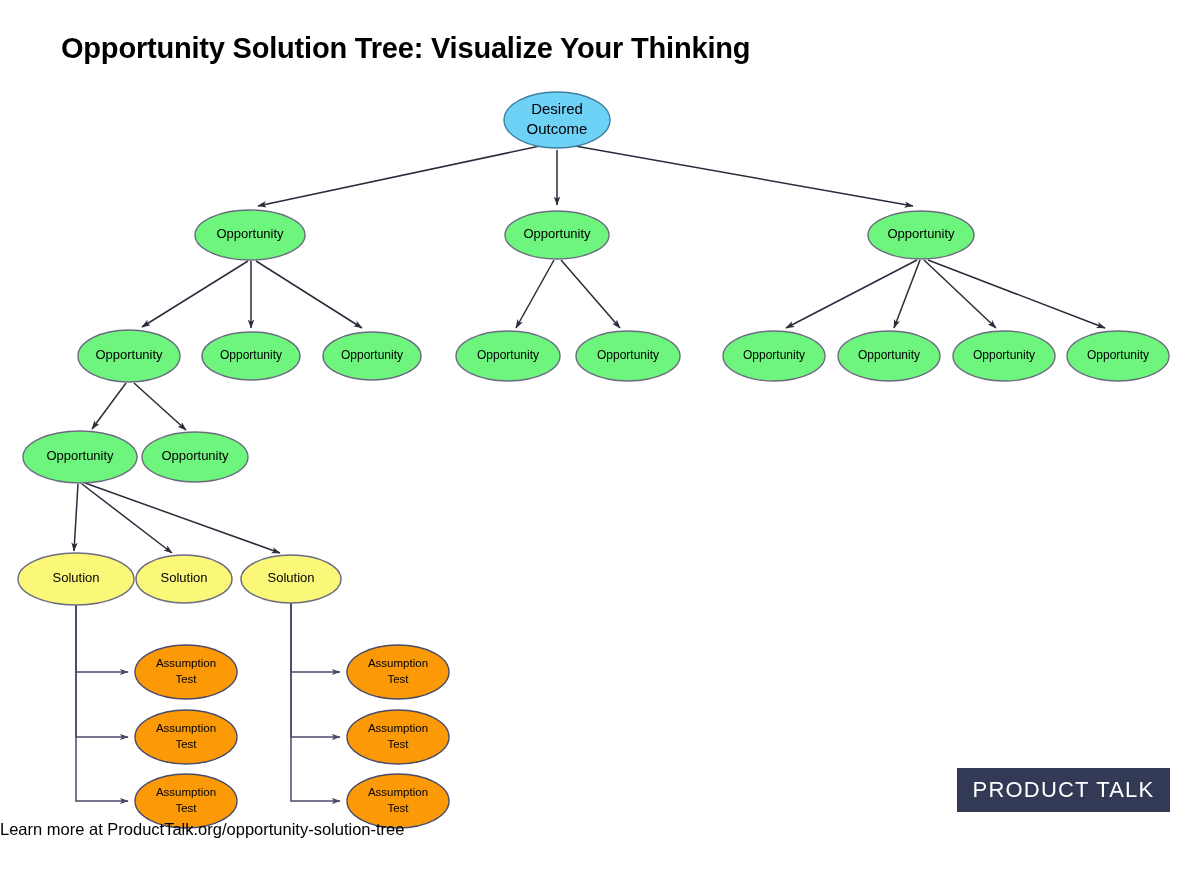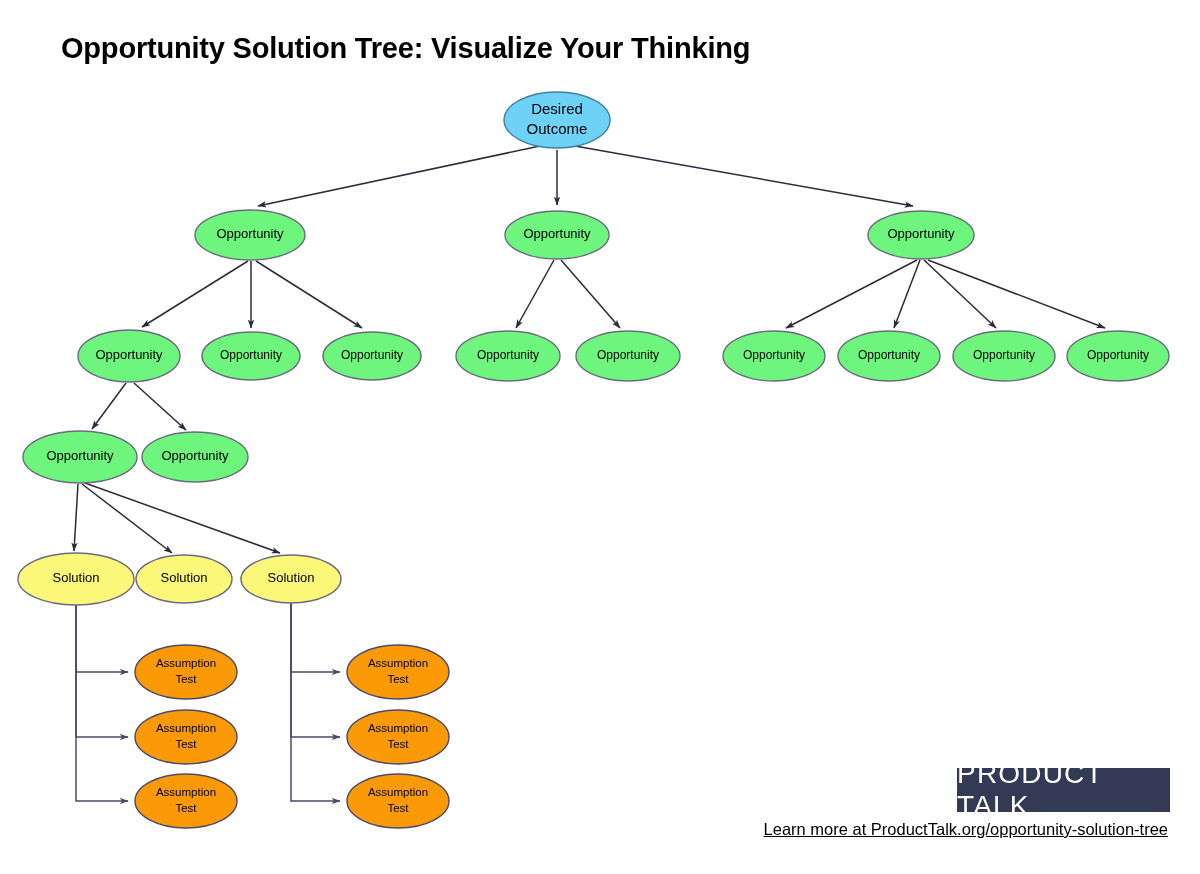--- a/index.html
+++ b/index.html
@@ -48,33 +48,31 @@
     top: 768px;
     width: 213px;
     height: 44px;
     background: #333a56;
     display: flex;
     align-items: center;
     justify-content: center;
   }
   #brand-badge-text {
     color: #ffffff;
-    font-size: 28px;
+    font-size: 22px;
     letter-spacing: 1.2px;
     font-weight: normal;
   }
   #learn-more {
     position: absolute;
     left: 0;
     top: 820px;
     width: 1168px;
-    text-align: right;
     font-size: 16.5px;
     color: #000000;
-    text-decoration: underline;
   }
 </style>
 </head>
 <body>
 
 <div id="page-title">Opportunity Solution Tree: Visualize Your Thinking</div>
 
 <svg id="tree-canvas" viewBox="0 0 1200 874" xmlns="http://www.w3.org/2000/svg">
   <defs>
     <marker id="arrow-sharp" markerWidth="10" markerHeight="10" refX="8.4" refY="3.2" orient="auto" markerUnits="userSpaceOnUse">

